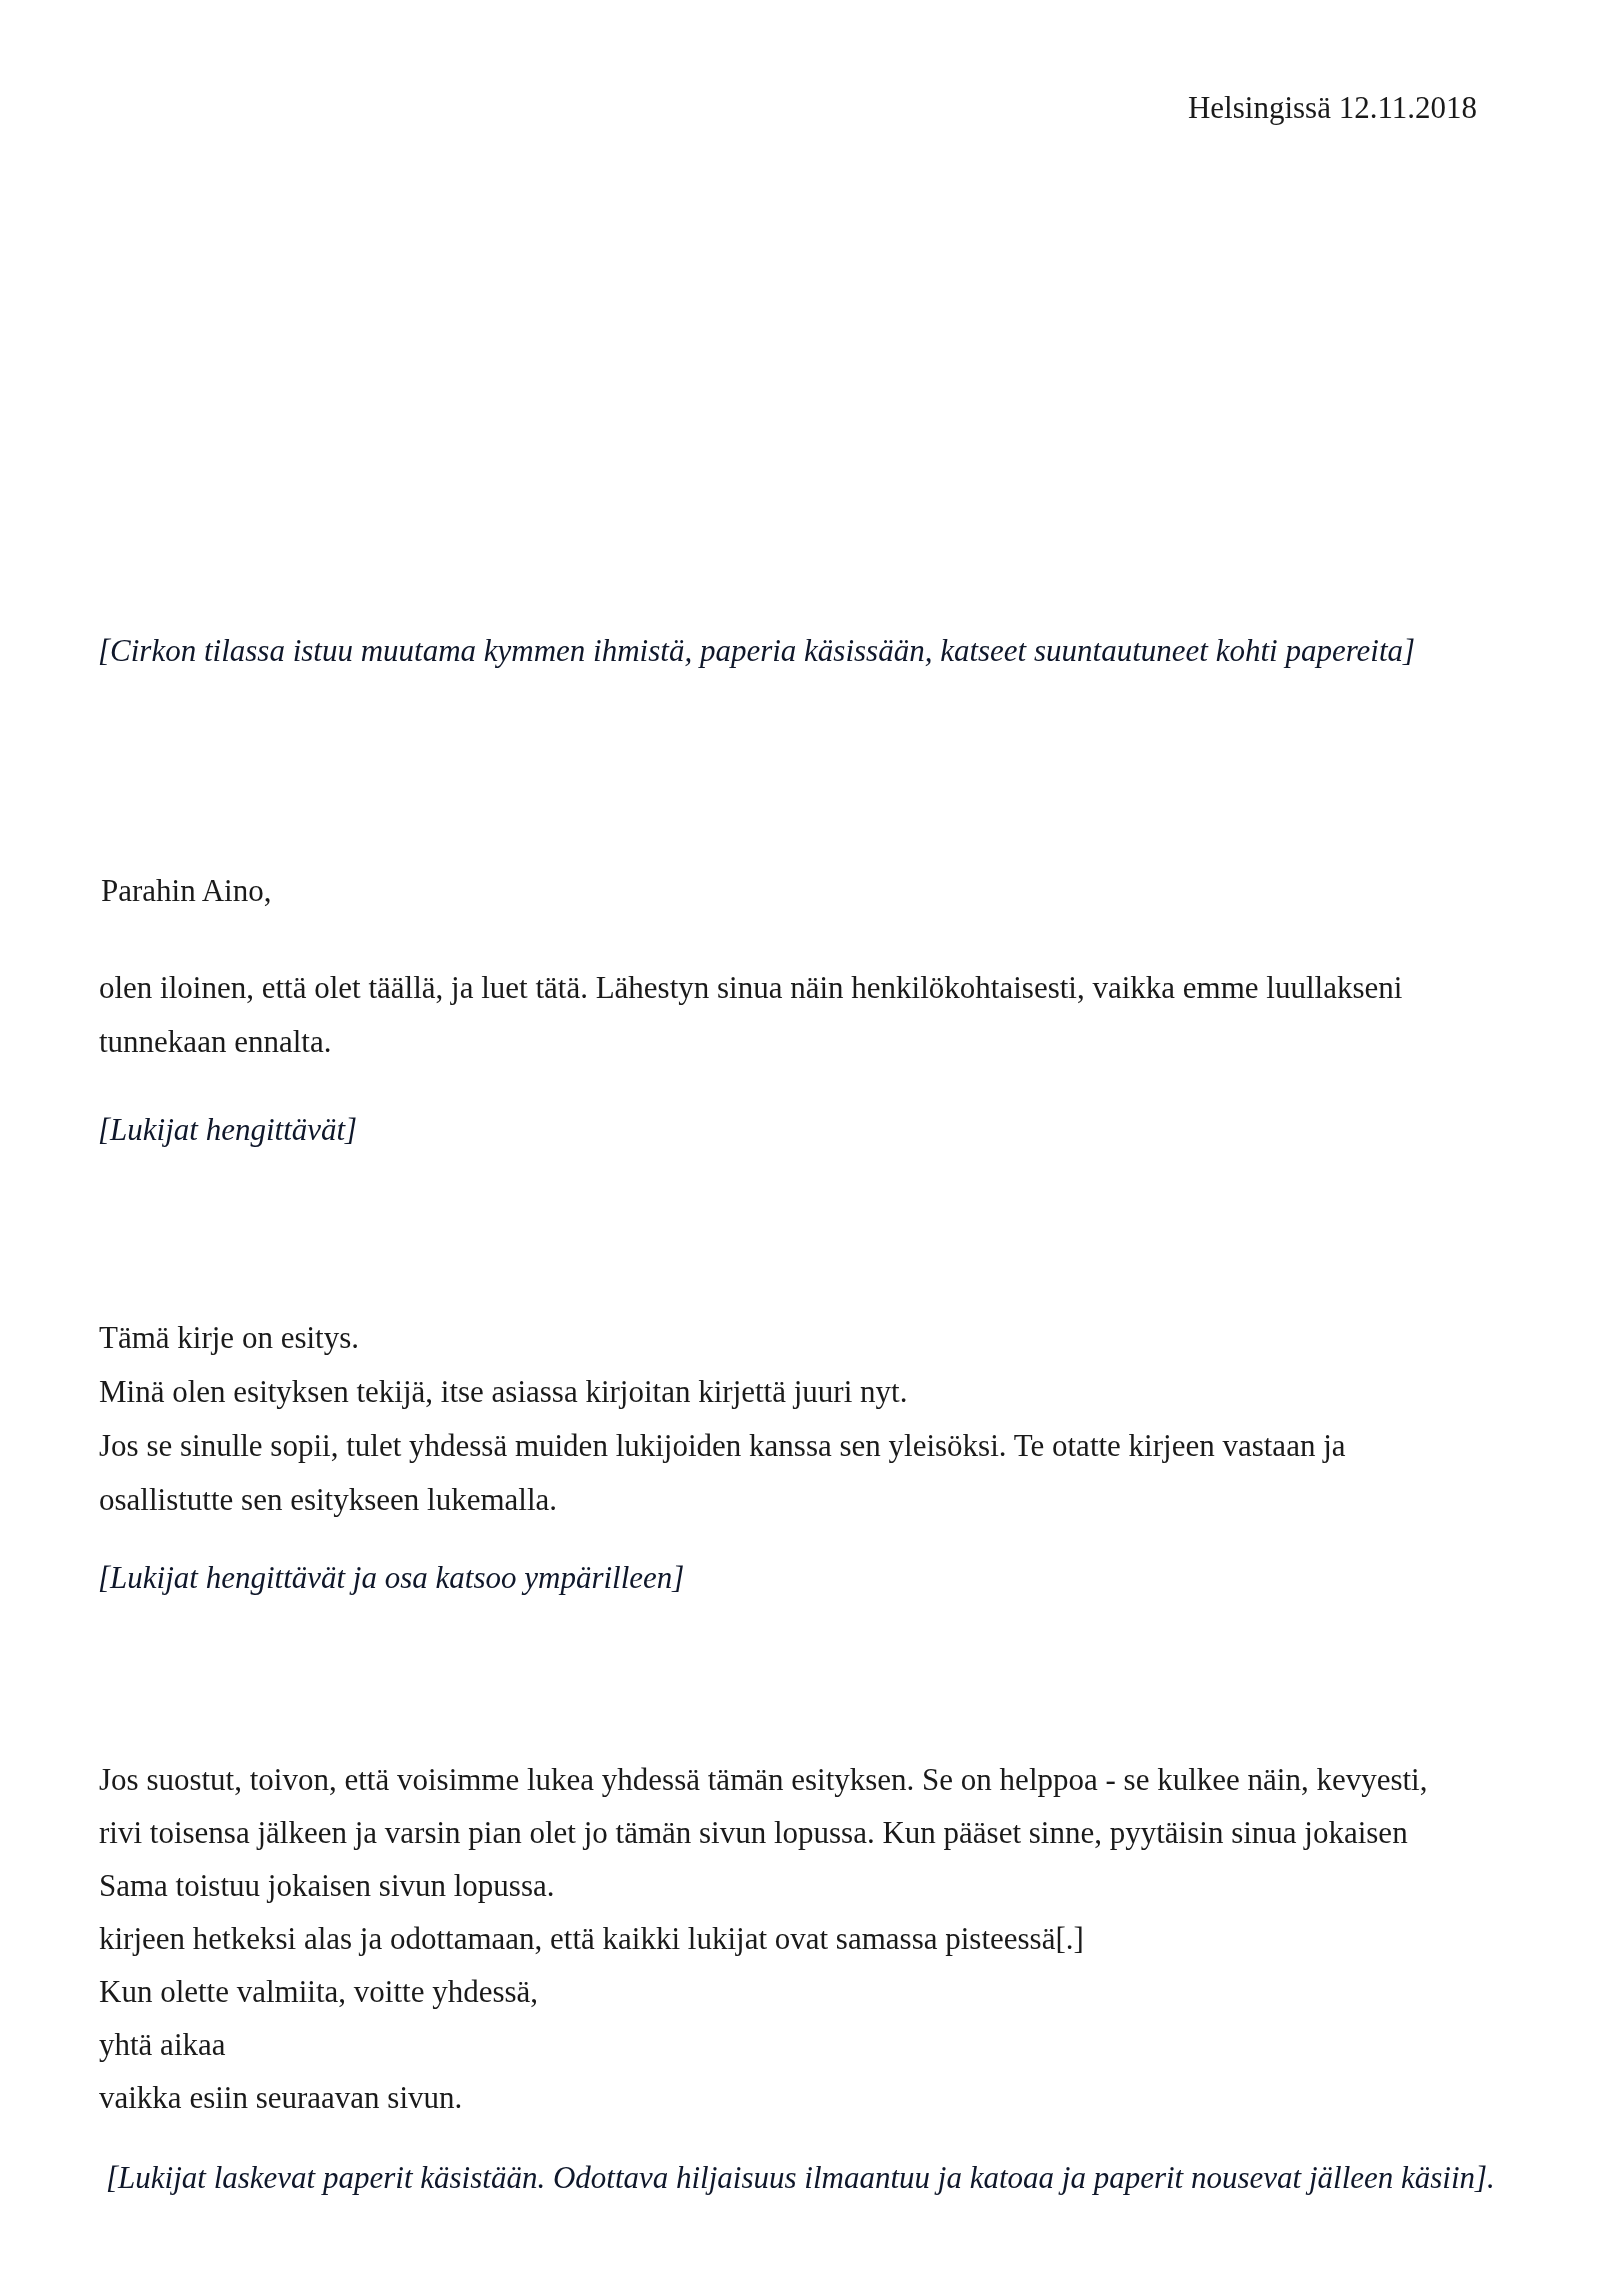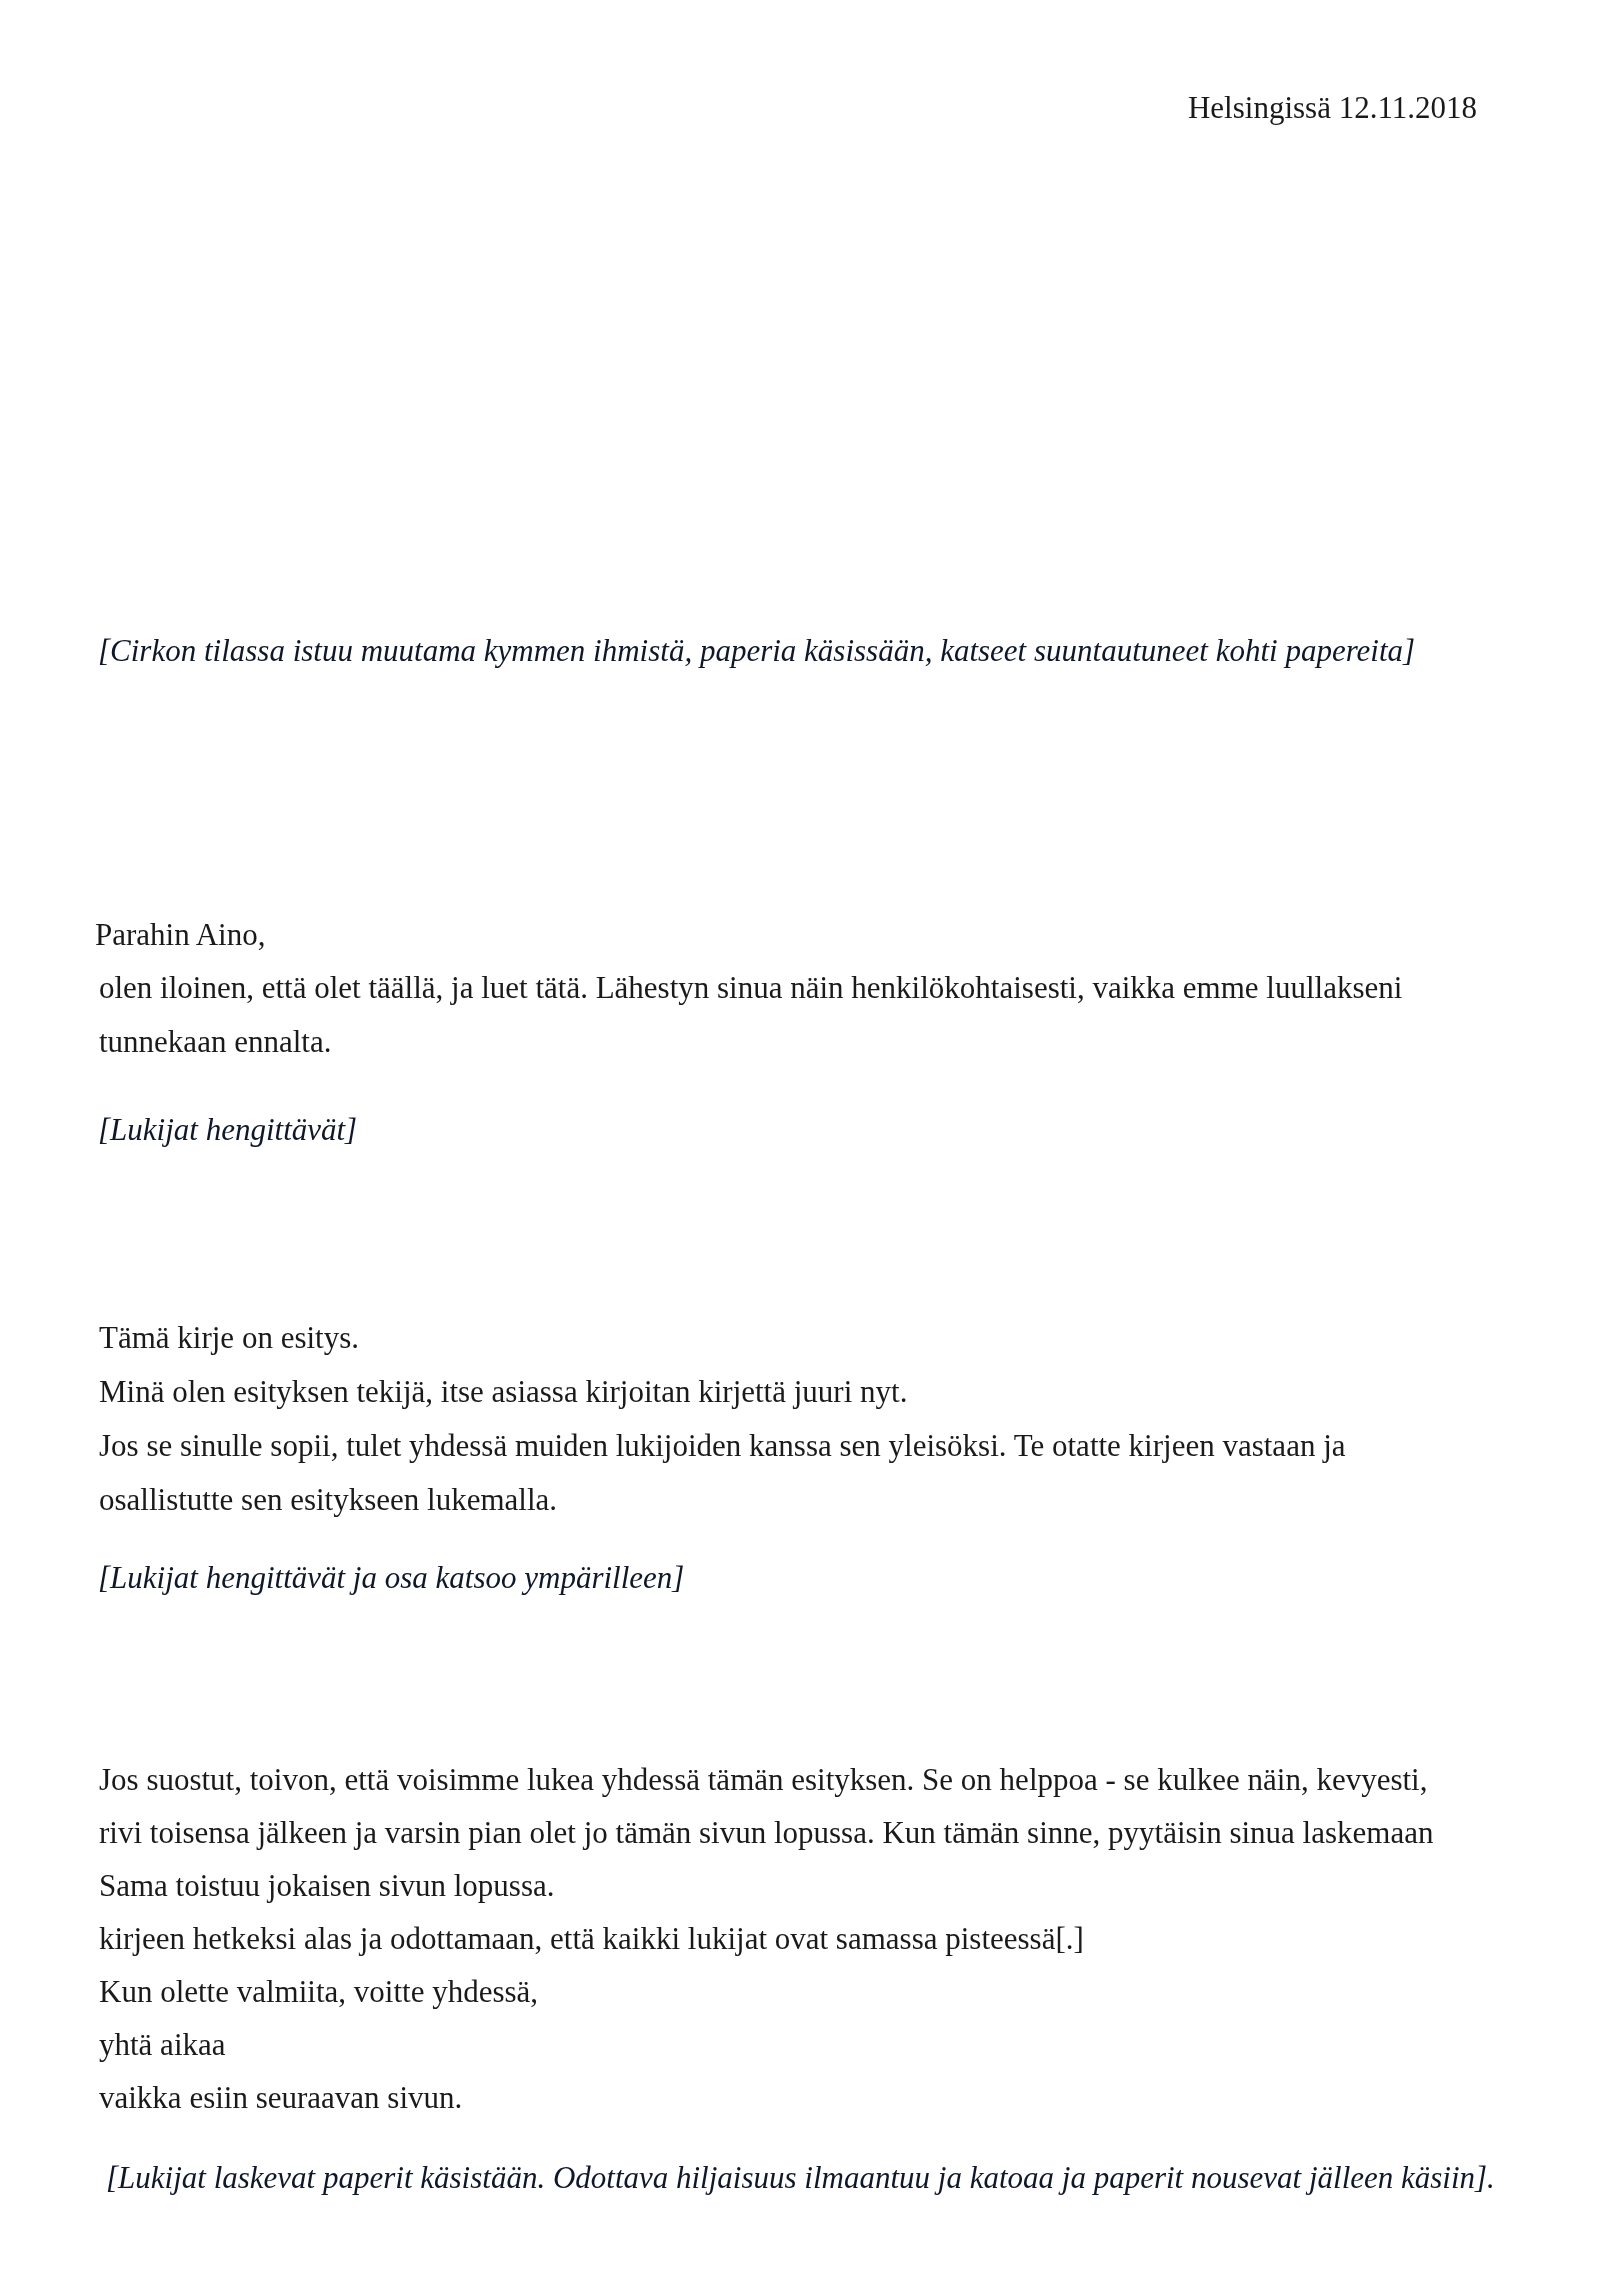--- a/index.html
+++ b/index.html
@@ -28,21 +28,21 @@
   }
   .stage-direction {
     color: #0f172a;
     font-style: italic;
     left: 98px;
   }
   .stage-1 { top: 633px; }
   .stage-2 { top: 1112px; }
   .stage-3 { top: 1560px; }
   .stage-4 { top: 2160px; margin-left: 8px; }
-  .salutation { top: 873px; left: 95px; margin-top: 44px; }
+  .salutation { top: 873px; left: 101px; }
   .para {
     left: 99px;
   }
   .para .line {
     line-height: 54px;
     white-space: nowrap;
   }
   .para-1 { top: 961px; }
   .para-2 { top: 1311px; }
   .para-3 { top: 1753px; }
@@ -70,21 +70,21 @@
     <div class="line">Tämä kirje on esitys.</div>
     <div class="line">Minä olen esityksen tekijä, itse asiassa kirjoitan kirjettä juuri nyt.</div>
     <div class="line">Jos se sinulle sopii, tulet yhdessä muiden lukijoiden kanssa sen yleisöksi. Te otatte kirjeen vastaan ja</div>
     <div class="line">osallistutte sen esitykseen lukemalla.</div>
   </div>
 
   <div class="abs stage-direction stage-3">[Lukijat hengittävät ja osa katsoo ympärilleen]</div>
 
   <div class="abs para para-3">
     <div class="line">Jos suostut, toivon, että voisimme lukea yhdessä tämän esityksen. Se on helppoa - se kulkee näin, kevyesti,</div>
-    <div class="line">rivi toisensa jälkeen ja varsin pian olet jo tämän sivun lopussa. Kun tämän sinne, pyytäisin sinua laskemaan</div>
+    <div class="line">rivi toisensa jälkeen ja varsin pian olet jo tämän sivun lopussa. Kun pääset sinne, pyytäisin sinua jokaisen</div>
     <div class="line">Sama toistuu jokaisen sivun lopussa.</div>
     <div class="line">kirjeen hetkeksi alas ja odottamaan, että kaikki lukijat ovat samassa pisteessä[.]</div>
     <div class="line">Kun olette valmiita, voitte yhdessä,</div>
     <div class="line">yhtä aikaa</div>
     <div class="line">vaikka esiin seuraavan sivun.</div>
   </div>
 
   <div class="abs stage-direction stage-4">[Lukijat laskevat paperit käsistään. Odottava hiljaisuus ilmaantuu ja katoaa ja paperit nousevat jälleen käsiin].</div>
 
 </div>

